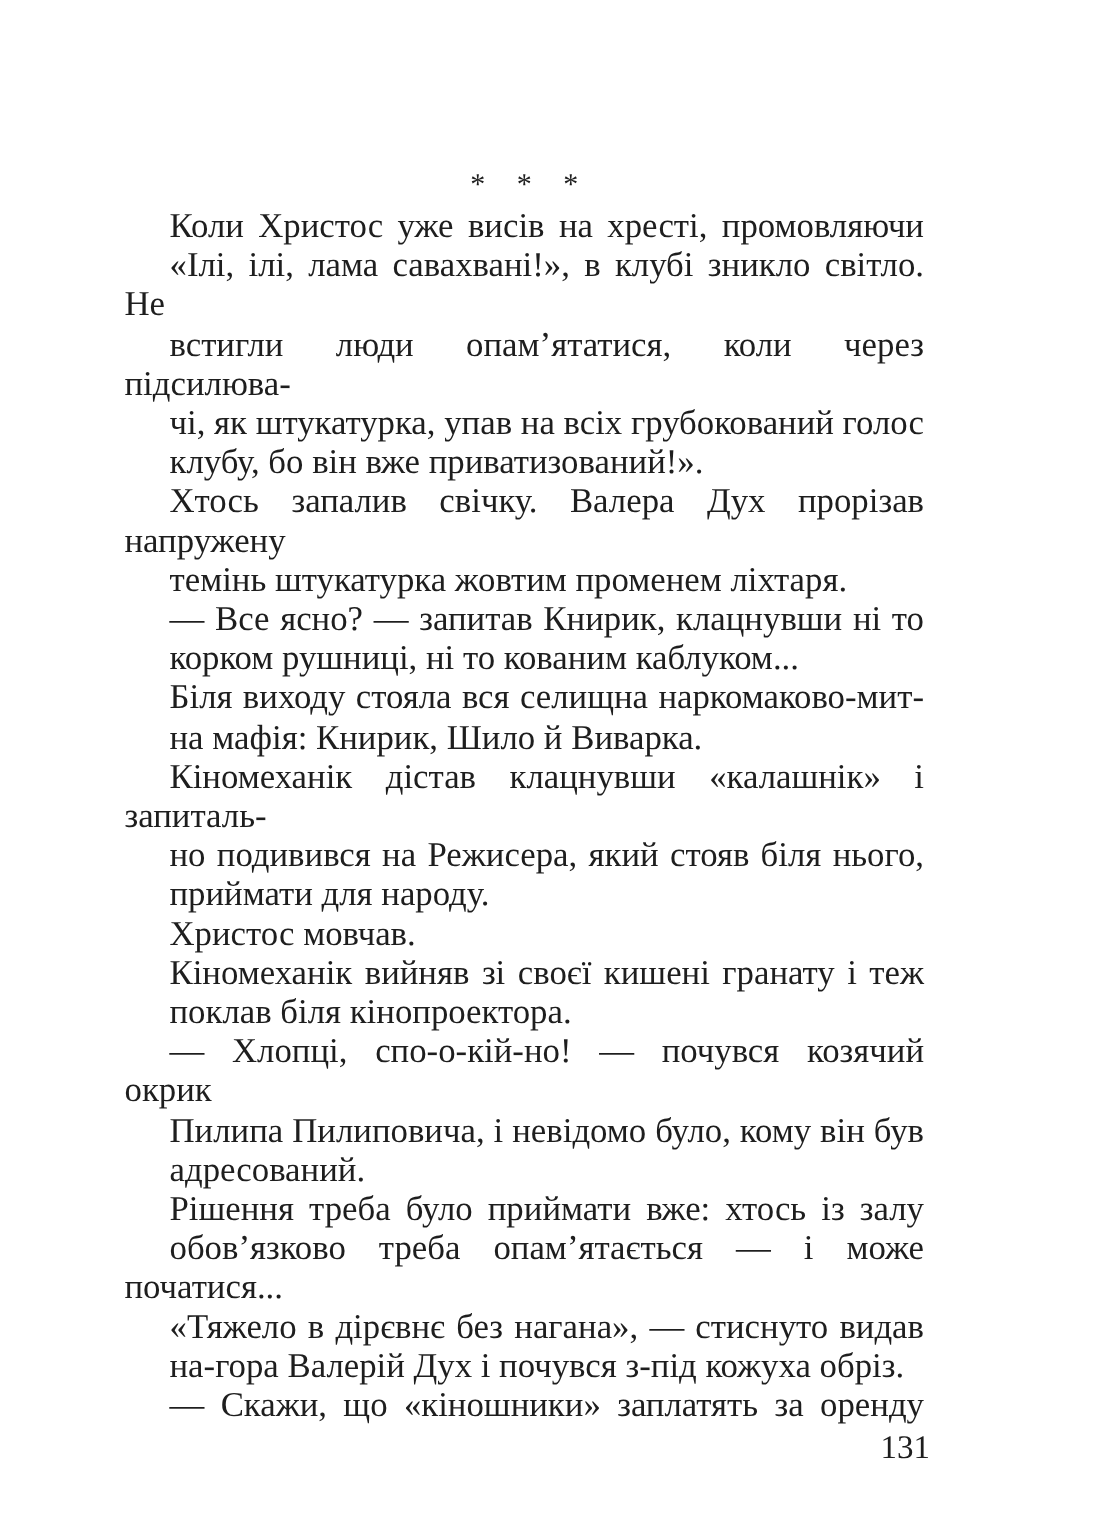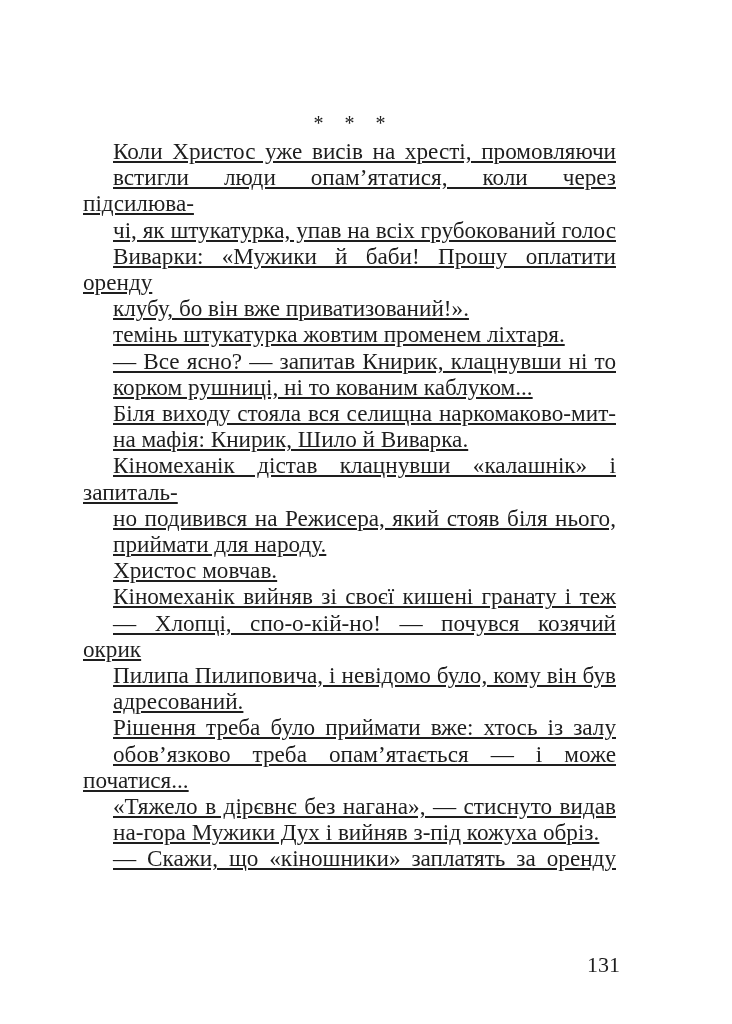--- a/index.html
+++ b/index.html
@@ -21,48 +21,49 @@
     letter-spacing: 8px;
     padding-left: 8px;
     margin-bottom: 2px;
   }
   .para {
     margin: 0;
     text-indent: 30px;
     text-align: justify;
     hyphens: manual;
   }
-  .line { display: block; text-align: justify; text-align-last: justify; text-decoration: underline; }
+  .line { display: block; text-align: justify; text-align-last: justify; }
   .line.last { text-align-last: left; }
   .page-number {
     position: absolute;
     left: 580px;
     top: 952px;
     width: 40px;
     text-align: right;
     font-family: "Liberation Serif", "DejaVu Serif", serif;
     font-size: 22px;
     color: #1e1e1e;
   }
 </style>
 </head>
 <body>
 
 <div class="page">
   <div class="stars">* * *</div>
 
   <p class="para">
     <span class="line">Коли Христос уже висів на хресті, промовляючи</span>
+    <span class="line">«Ілі, ілі, лама савахвані!», в клубі зникло світло. Не</span>
     <span class="line">встигли люди опам’ятатися, коли через підсилюва-</span>
     <span class="line">чі, як штукатурка, упав на всіх грубокований голос</span>
-    <span class="line">Виварки: «Мужики й баби! Прошу оплатити оренду</span>
     <span class="line last">клубу, бо він вже приватизований!».</span>
   </p>
 
   <p class="para">
+    <span class="line">Хтось запалив свічку. Валера Дух прорізав напружену</span>
     <span class="line last">темінь штукатурка жовтим променем ліхтаря.</span>
   </p>
 
   <p class="para">
     <span class="line">— Все ясно? — запитав Книрик, клацнувши ні то</span>
     <span class="line last">корком рушниці, ні то кованим каблуком...</span>
   </p>
 
   <p class="para">
     <span class="line">Біля виходу стояла вся селищна наркомаково-мит-</span>
@@ -74,36 +75,37 @@
     <span class="line">но подивився на Режисера, який стояв біля нього,</span>
     <span class="line last">приймати для народу.</span>
   </p>
 
   <p class="para">
     <span class="line last">Христос мовчав.</span>
   </p>
 
   <p class="para">
     <span class="line">Кіномеханік вийняв зі своєї кишені гранату і теж</span>
+    <span class="line last">поклав біля кінопроектора.</span>
   </p>
 
   <p class="para">
     <span class="line">— Хлопці, спо-о-кій-но! — почувся козячий окрик</span>
     <span class="line">Пилипа Пилиповича, і невідомо було, кому він був</span>
     <span class="line last">адресований.</span>
   </p>
 
   <p class="para">
     <span class="line">Рішення треба було приймати вже: хтось із залу</span>
     <span class="line">обов’язково треба опам’ятається — і може початися...</span>
   </p>
 
   <p class="para">
     <span class="line">«Тяжело в дірєвнє без нагана», — стиснуто видав</span>
-    <span class="line last">на-гора Мужики Дух і вийняв з-під кожуха обріз.</span>
+    <span class="line last">на-гора Валерій Дух і почувся з-під кожуха обріз.</span>
   </p>
 
   <p class="para">
     <span class="line">— Скажи, що «кіношники» заплатять за оренду</span>
 
   </p>
 </div>
 
 <div class="page-number">131</div>
 

